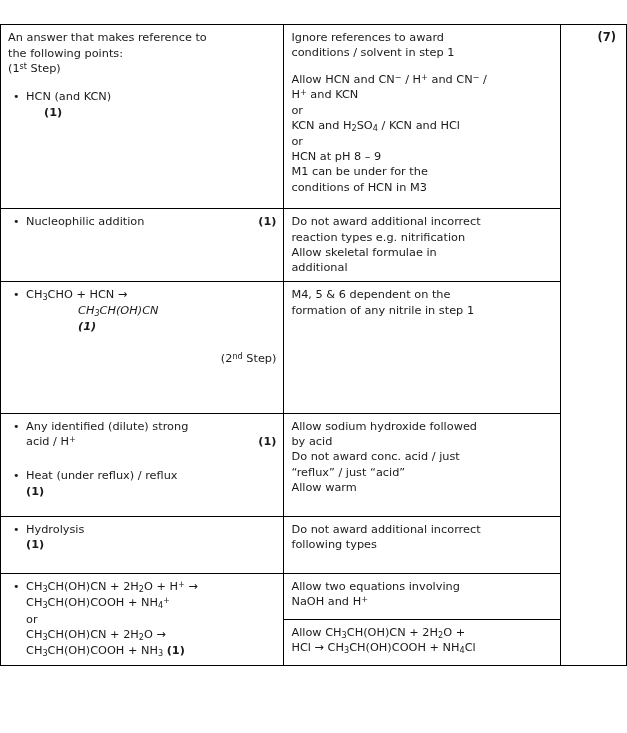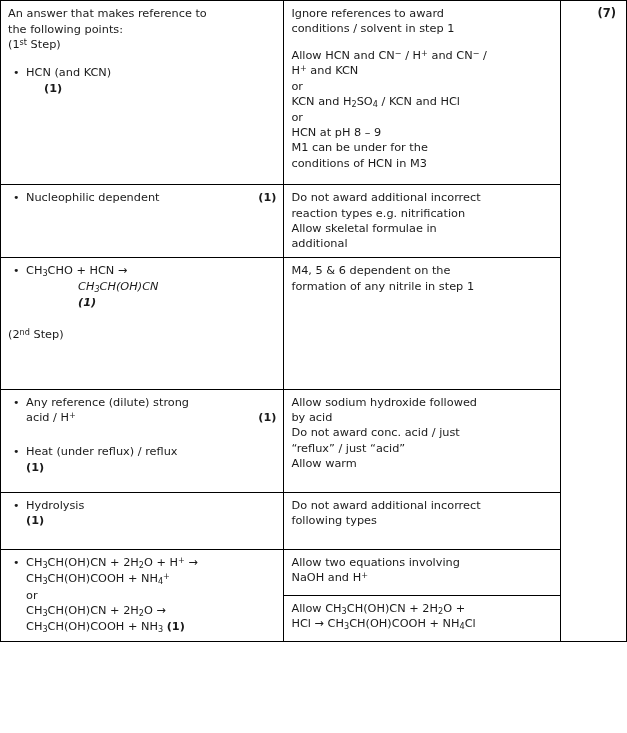--- a/index.html
+++ b/index.html
@@ -11,20 +11,21 @@
     width: 627px;
     height: 733px;
     font-family: "DejaVu Sans", sans-serif;
     color: #1a1a1a;
   }
   .page {
     position: relative;
     width: 627px;
     height: 609px;
     box-sizing: border-box;
+    margin-top: 24px;
   }
   table.ms {
     border-collapse: collapse;
     width: 627px;
     table-layout: fixed;
   }
   table.ms td {
     vertical-align: top;
     border: 1px solid #000;
     padding: 0;
@@ -43,21 +44,21 @@
     text-align: right;
     font-size: 11.5px;
     font-weight: bold;
   }
 
   
   .intro {
     margin: 0 0 2px 0;
   }
   .intro div { white-space: nowrap; }
-  .step-label { margin: 2px 0 0 0; }
+  .step-label { margin: 2px 0 0 0; text-align: right; }
 
   ul.bul {
     list-style: none;
     margin: 0;
     padding: 0;
   }
   ul.bul > li {
     position: relative;
     padding-left: 18px;
     margin: 0;
@@ -145,21 +146,21 @@
         <td class="col-marks" rowspan="8">
           <div class="marks-cell">(7)</div>
         </td>
       </tr>
 
       <tr>
         <td class="col-answer">
           <div class="cellpad">
             <ul class="bul">
               <li>
-                <span>Nucleophilic dependent</span>
+                <span>Nucleophilic addition</span>
                 <span class="rightmark">(1)</span>
                 <div class="clear"></div>
               </li>
             </ul>
             <div class="spacer-30"></div>
             <div class="spacer-6"></div>
           </div>
         </td>
         <td class="col-guidance">
           <div class="cellpad tight">
@@ -193,21 +194,21 @@
             <div>formation of any nitrile in step 1</div>
           </div>
         </td>
       </tr>
 
       <tr>
         <td class="col-answer">
           <div class="cellpad">
             <ul class="bul">
               <li>
-                <span>Any reference (dilute) strong</span>
+                <span>Any identified (dilute) strong</span>
                 <div>acid / H<sup>+</sup><span class="rightmark">(1)</span></div>
                 <div class="clear"></div>
               </li>
             </ul>
             <div class="spacer-18"></div>
             <ul class="bul">
               <li>
                 <span>Heat (under reflux) / reflux</span>
                 <div class="bold">(1)</div>
               </li>

